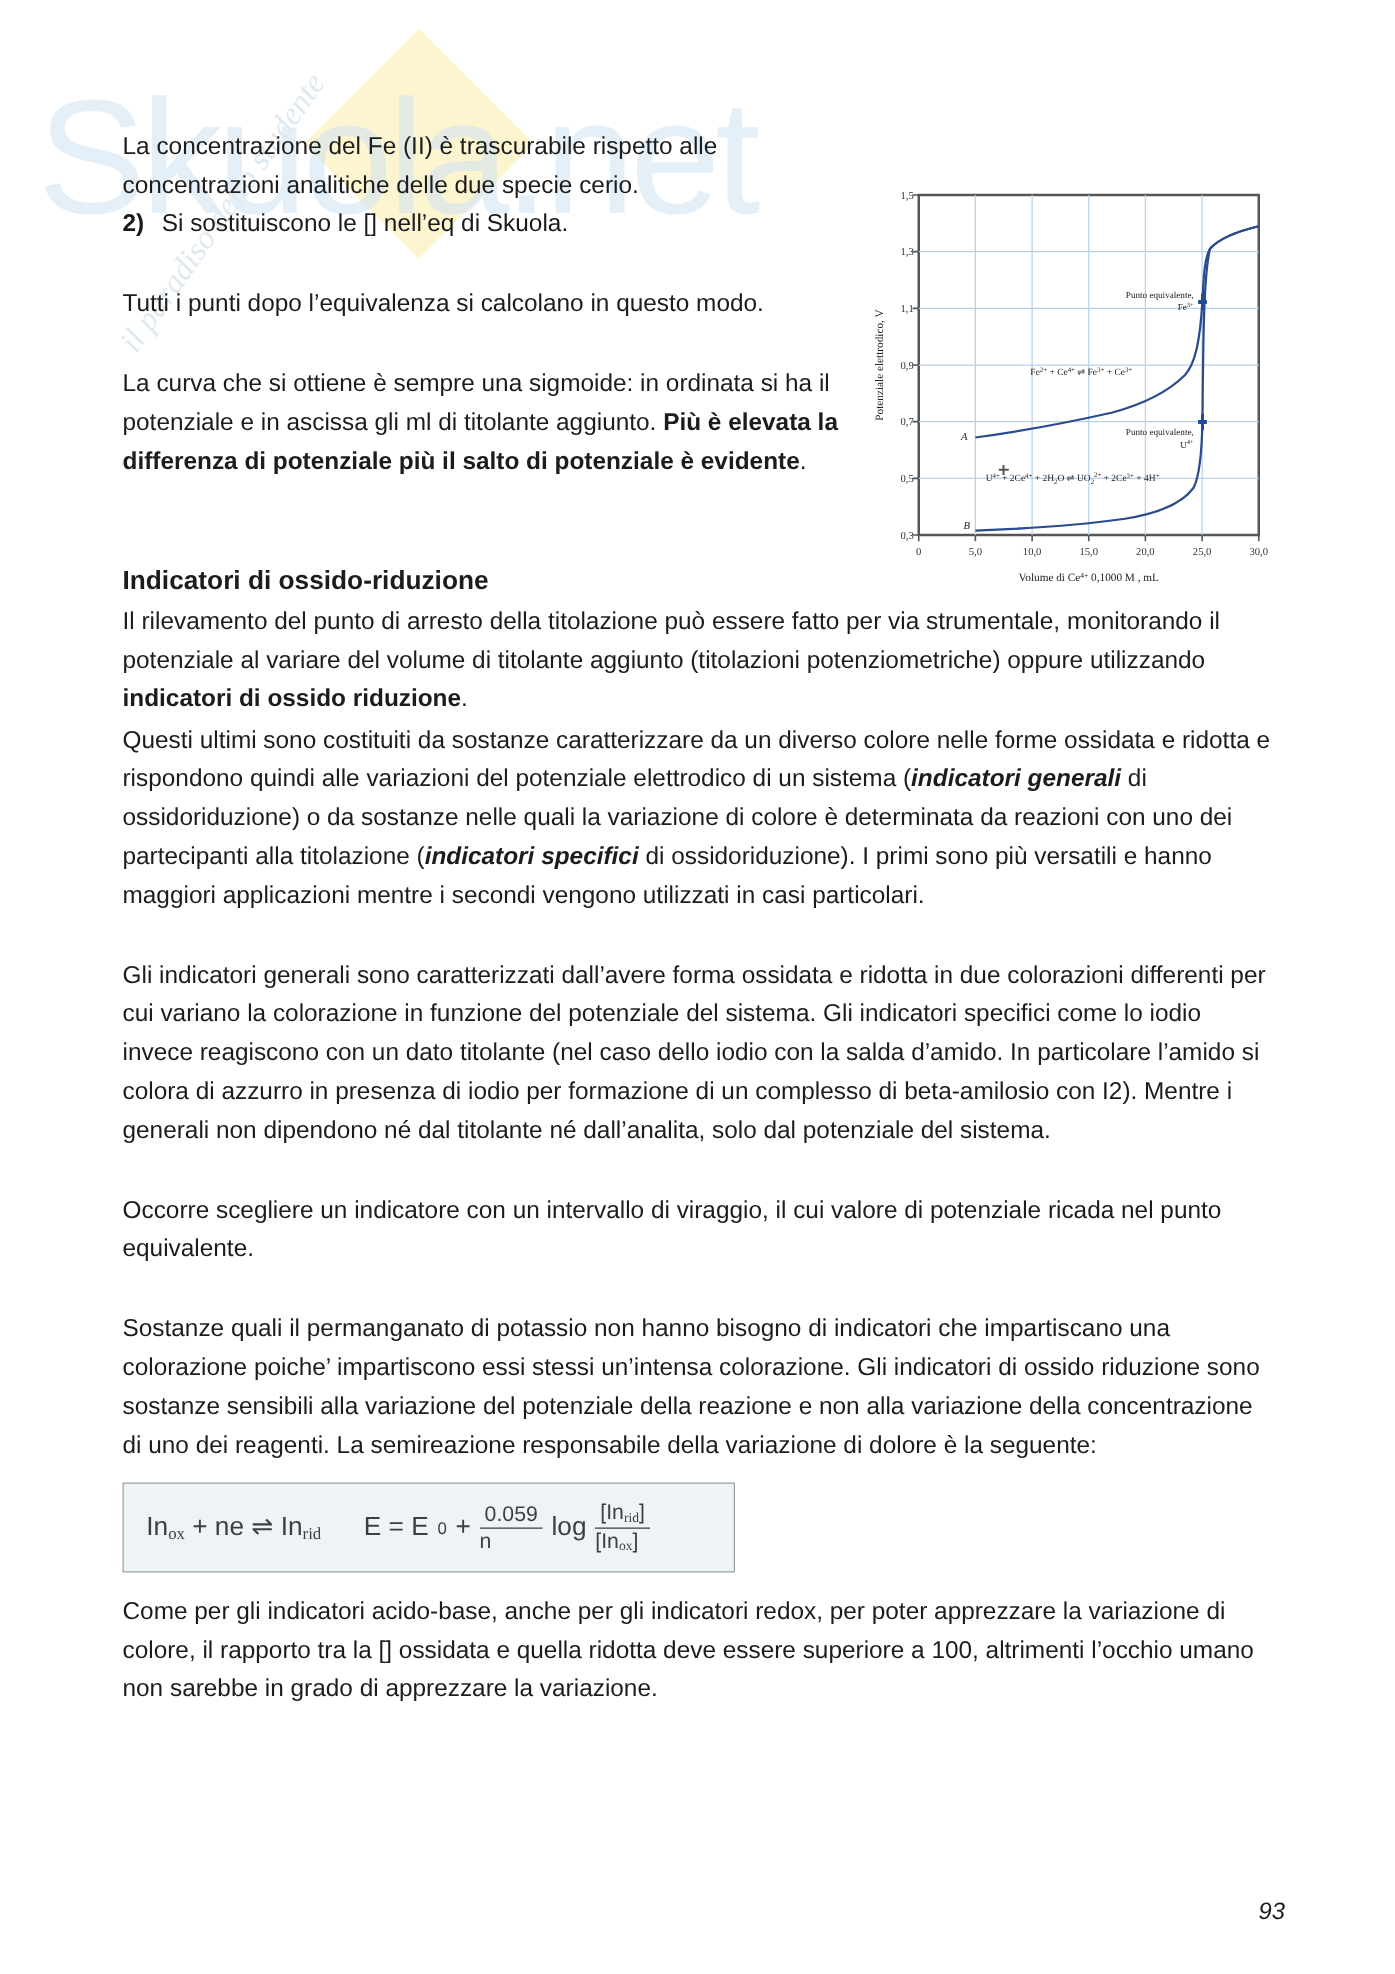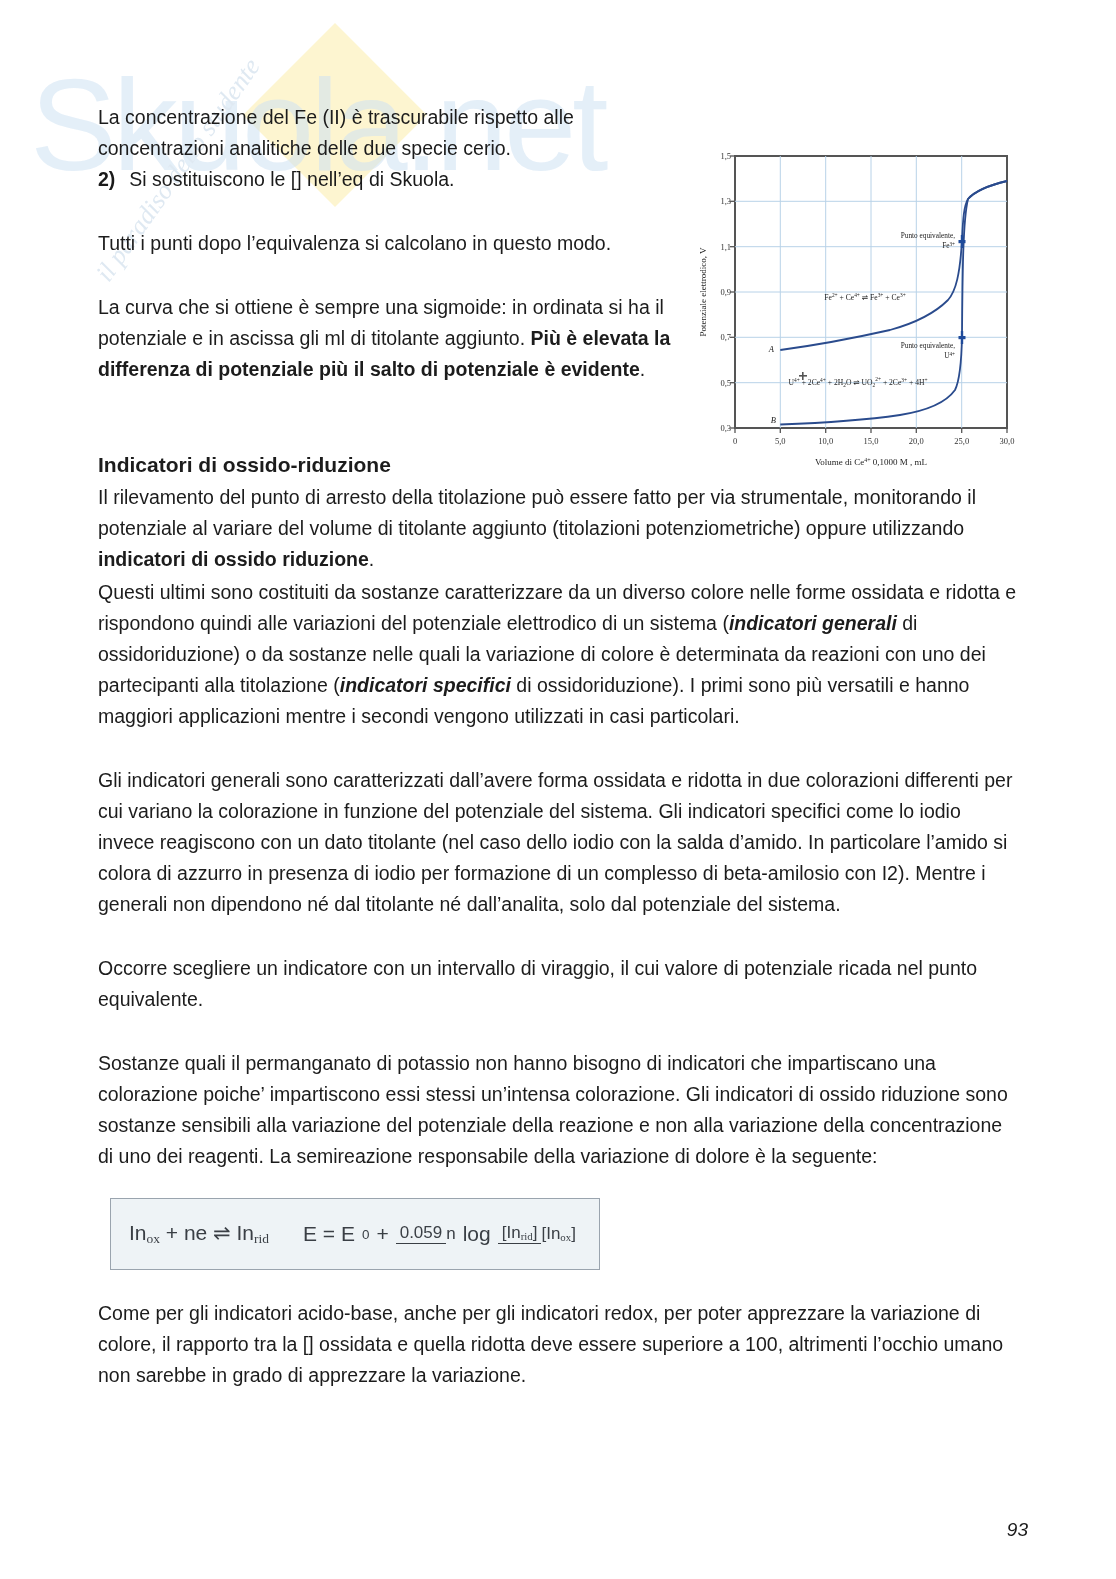--- a/index.html
+++ b/index.html
@@ -106,21 +106,21 @@
     top: 140px;
     width: 358px;
     height: 340px;
     background: #ffffff;
     z-index: 3;
   }
   .chart-svg { display: block; }
 
   
   .formula-box {
-    margin: 12px;
+    margin: 0;
     width: 490px;
     height: 72px;
     border: 1px solid #9aa4ae;
     background: #eef3f6;
     display: flex;
     align-items: center;
     padding: 0 18px;
     box-sizing: border-box;
     gap: 34px;
     color: #3a3f45;
@@ -132,20 +132,21 @@
   }
   .formula-right {
     font-size: 21px;
     display: flex;
     align-items: center;
     gap: 7px;
     white-space: nowrap;
   }
   .frac {
     display: inline-flex;
+    flex-direction: column;
     line-height: 1.05;
     font-size: 17px;
     vertical-align: middle;
   }
   .frac .top { border-bottom: 1.6px solid #3a3f45; padding: 0 4px 1px 4px; }
   .frac .bot { padding-top: 1px; }
   sub { font-size: 64%; vertical-align: -0.22em; font-family: Liberation Serif, serif; }
   sup { font-size: 64%; vertical-align: 0.42em; }
 
   

